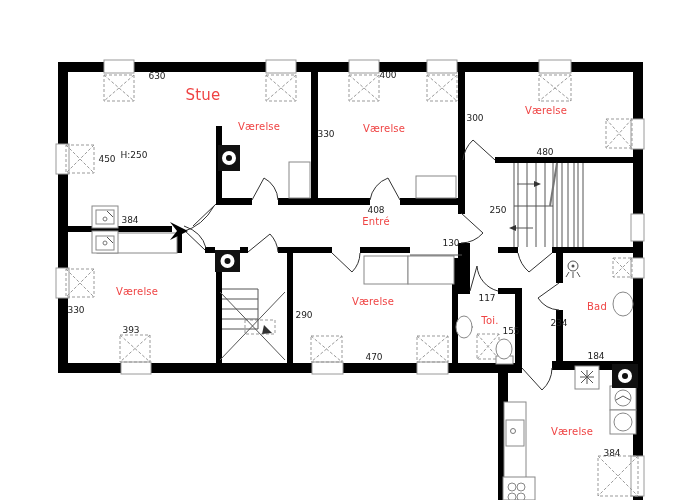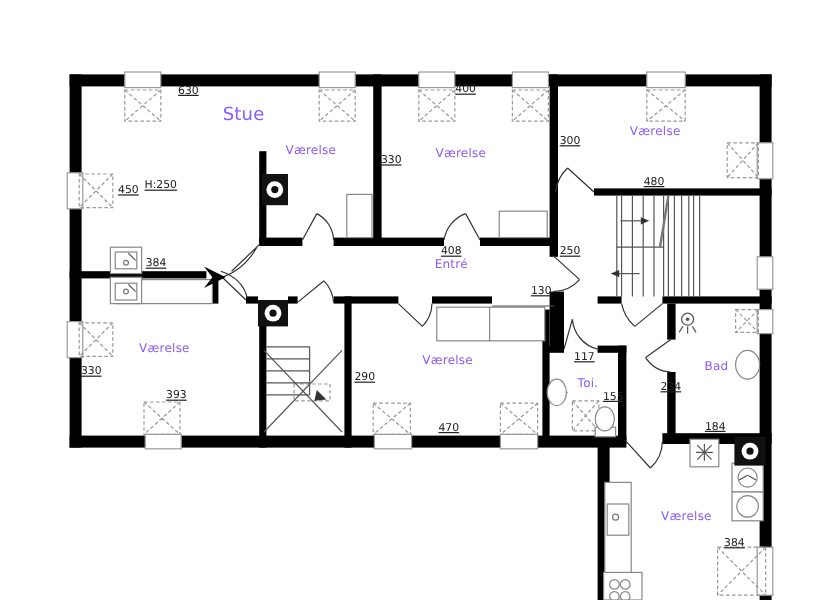--- a/index.html
+++ b/index.html
@@ -1,23 +1,23 @@
 <!DOCTYPE html>
 <html><head>
 <meta charset="utf-8">
 <style>
   html,body{margin:0;padding:0;background:#fff;}
   #plan{position:relative;width:700px;height:500px;background:#fff;overflow:hidden;
         font-family:"DejaVu Sans",sans-serif;}
   #drawing{position:absolute;left:0;top:0;}
-  .lbl{position:absolute;transform:translate(-50%,-50%);white-space:nowrap;color:#8b5cf6;
+  .lbl{position:absolute;transform:translate(-50%,-50%);white-space:nowrap;color:#ef4444;
        font-family:"DejaVu Sans",sans-serif;}
   .room{font-size:10px;letter-spacing:0.2px;}
   .room.big{font-size:15px;}
-  .dim{font-size:9px;color:#222;text-decoration:underline;}
+  .dim{font-size:9px;color:#222;}
 </style>
 </head>
 <body>
 
 <div id="plan">
   <svg id="drawing" width="700" height="500" viewBox="0 0 700 500">
       <rect x="58" y="62" width="585" height="10" fill="#000000"></rect>
       <rect x="58" y="62" width="10" height="311" fill="#000000"></rect>
       <rect x="633" y="62" width="10" height="438" fill="#000000"></rect>
       <rect x="58" y="363" width="464" height="10" fill="#000000"></rect>
@@ -197,25 +197,25 @@
   <div class="lbl room" style="left:572px;top:431px">Værelse</div>
 
   <div class="lbl dim" style="left:157px;top:76px">630</div>
   <div class="lbl dim" style="left:388px;top:75px">400</div>
   <div class="lbl dim" style="left:107px;top:159px">450</div>
   <div class="lbl dim" style="left:134px;top:155px">H:250</div>
   <div class="lbl dim" style="left:326px;top:134px">330</div>
   <div class="lbl dim" style="left:475px;top:118px">300</div>
   <div class="lbl dim" style="left:545px;top:152px">480</div>
   <div class="lbl dim" style="left:376px;top:210px">408</div>
-  <div class="lbl dim" style="left:475px;top:210px">250</div>
+  <div class="lbl dim" style="left:498px;top:210px">250</div>
   <div class="lbl dim" style="left:451px;top:243px">130</div>
   <div class="lbl dim" style="left:130px;top:220px">384</div>
   <div class="lbl dim" style="left:76px;top:310px">330</div>
-  <div class="lbl dim" style="left:147px;top:330px">393</div>
+  <div class="lbl dim" style="left:131px;top:330px">393</div>
   <div class="lbl dim" style="left:304px;top:315px">290</div>
   <div class="lbl dim" style="left:374px;top:357px">470</div>
   <div class="lbl dim" style="left:487px;top:298px">117</div>
   <div class="lbl dim" style="left:511px;top:331px">155</div>
   <div class="lbl dim" style="left:559px;top:323px">234</div>
   <div class="lbl dim" style="left:596px;top:356px">184</div>
   <div class="lbl dim" style="left:612px;top:453px">384</div>
 </div>
 
 </body></html>

